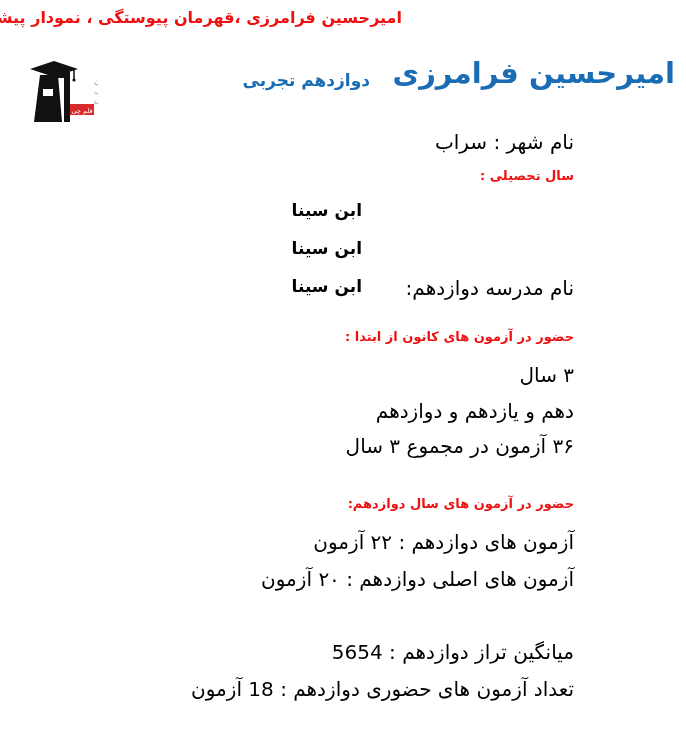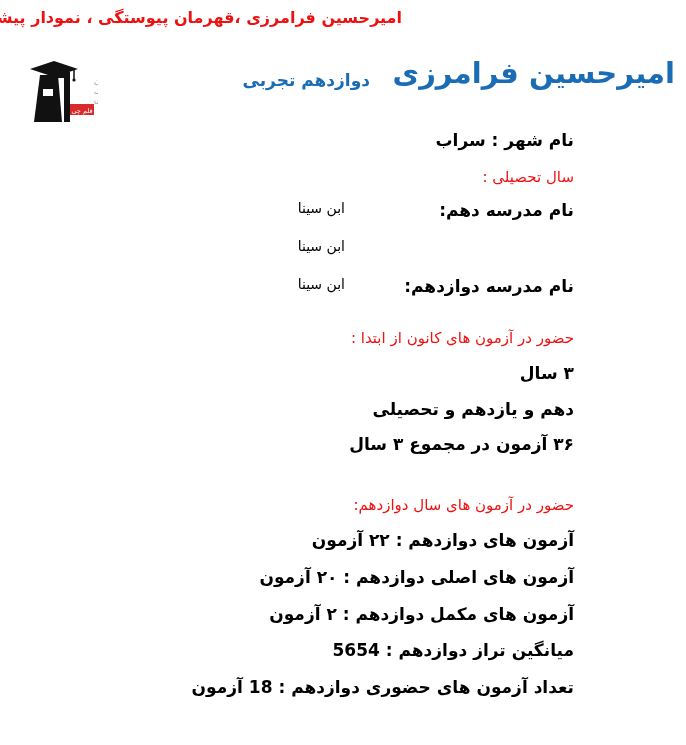--- a/index.html
+++ b/index.html
@@ -25,28 +25,28 @@
   .student-name{
     top:56px;right:11px;
     font-size:29px;font-weight:bold;color:var(--blue);
   }
   .grade-field{
     top:70px;right:316px;
     font-size:17px;font-weight:bold;color:var(--blue);
   }
   .line{
     right:112px;
-    font-size:17px;font-weight:bold;color:var(--ink);
+    font-size:20px;font-weight:normal;color:var(--ink);
   }
   .line.red{
-    color:var(--red);font-weight:normal;font-size:15px;
+    color:var(--red);font-weight:bold;font-size:13px;
   }
   .school-value{
-    right:341px;
-    font-size:14px;font-weight:normal;color:var(--ink);
+    right:324px;
+    font-size:17px;font-weight:bold;color:var(--ink);
   }
   .logo{left:28px;top:58px;width:70px;height:68px;}
   .logo svg{display:block;width:70px;height:68px;}
 </style>
 </head>
 <body>
 
 <div class="page">
 
   <div class="abs doc-title">امیرحسین فرامرزی ،قهرمان پیوستگی ، نمودار پیشرفت در ۳ سال ، ۳۶ آزمون</div>
@@ -73,33 +73,31 @@
       <text x="54" y="54.5" text-anchor="middle" font-size="6.5" fill="#ffffff">قلم چی</text>
     </svg>
   </div>
 
   <div class="abs student-name">امیرحسین فرامرزی</div>
   <div class="abs grade-field">دوازدهم تجربی</div>
 
   <div class="abs line" style="top:130px">نام شهر : سراب</div>
   <div class="abs line red" style="top:168px">سال تحصیلی :</div>
 
-  <div class="abs line" style="top:200px">نام مدرسه دهم:</div>
   <div class="abs school-value" style="top:200px">ابن سینا</div>
 
   <div class="abs school-value" style="top:238px">ابن سینا</div>
 
   <div class="abs line" style="top:276px">نام مدرسه دوازدهم:</div>
   <div class="abs school-value" style="top:276px">ابن سینا</div>
 
   <div class="abs line red" style="top:329px">حضور در آزمون های کانون از ابتدا :</div>
   <div class="abs line" style="top:363px">۳ سال</div>
-  <div class="abs line" style="top:399px">دهم و یازدهم و تحصیلی</div>
+  <div class="abs line" style="top:399px">دهم و یازدهم و دوازدهم</div>
   <div class="abs line" style="top:434px">۳۶ آزمون در مجموع ۳ سال</div>
 
   <div class="abs line red" style="top:496px">حضور در آزمون های سال دوازدهم:</div>
   <div class="abs line" style="top:530px">آزمون های دوازدهم : ۲۲ آزمون</div>
   <div class="abs line" style="top:567px">آزمون های اصلی دوازدهم : ۲۰ آزمون</div>
-  <div class="abs line" style="top:604px">آزمون های مکمل دوازدهم : ۲ آزمون</div>
   <div class="abs line" style="top:640px">میانگین تراز دوازدهم : 5654</div>
   <div class="abs line" style="top:677px">تعداد آزمون های حضوری دوازدهم : 18 آزمون</div>
 
 </div>
 
 </body></html>

